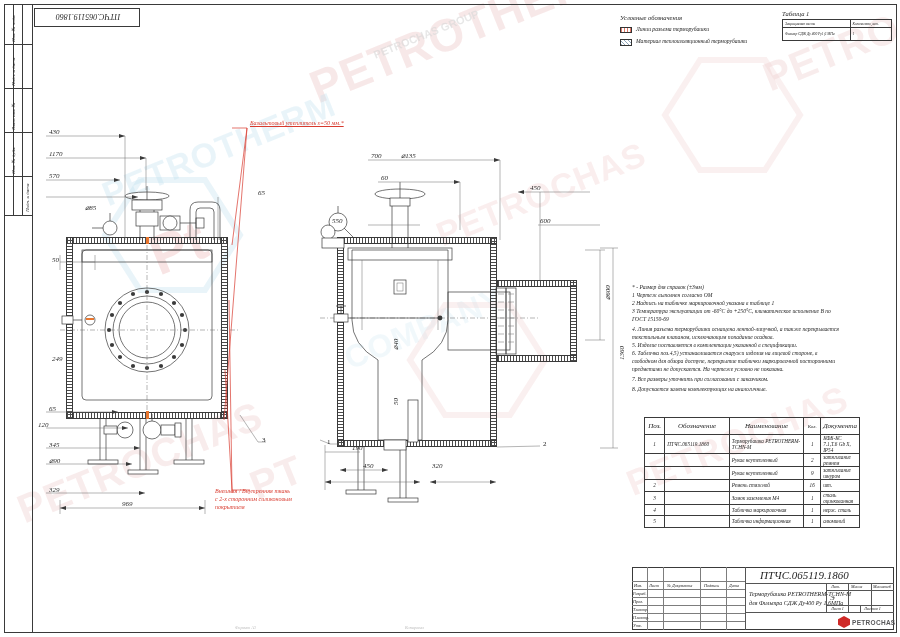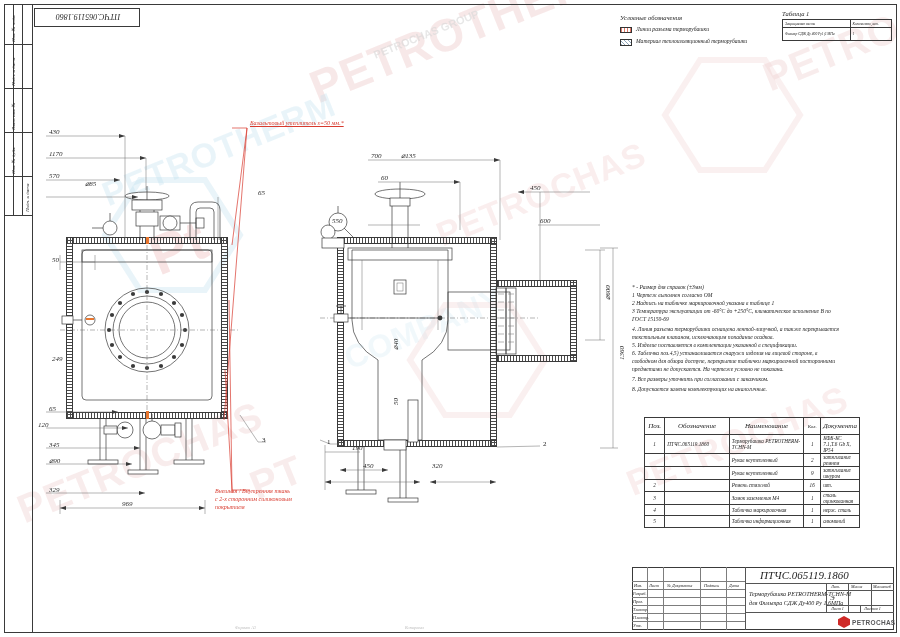--- a/index.html
+++ b/index.html
@@ -369,21 +369,21 @@
           <polygon points="132,464 126,462 126,466"></polygon>
         <polygon points="145,493 139,491 139,495"></polygon>
         <polygon points="60,508 66,506 66,510"></polygon>
           <polygon points="205,508 199,506 199,510"></polygon>
       </g>
     </svg>
 
     <div class="t dim" style="left:49px;top:128px;">430</div>
     <div class="t dim" style="left:49px;top:150px;">1170</div>
     <div class="t dim" style="left:49px;top:172px;">570</div>
-    <div class="t dim" style="left:85px;top:180px;">⌀85</div>
+    <div class="t dim" style="left:85px;top:204px;">⌀85</div>
     <div class="t dim" style="left:258px;top:189px;">65</div>
     <div class="t dim" style="left:52px;top:256px;">50</div>
     <div class="t dim" style="left:52px;top:355px;">249</div>
     <div class="t dim" style="left:49px;top:405px;">65</div>
     <div class="t dim" style="left:38px;top:421px;">120</div>
     <div class="t dim" style="left:49px;top:441px;">345</div>
     <div class="t dim" style="left:49px;top:457px;">⌀90</div>
     <div class="t dim" style="left:49px;top:486px;">329</div>
     <div class="t dim" style="left:122px;top:500px;">969</div>
   </div>

